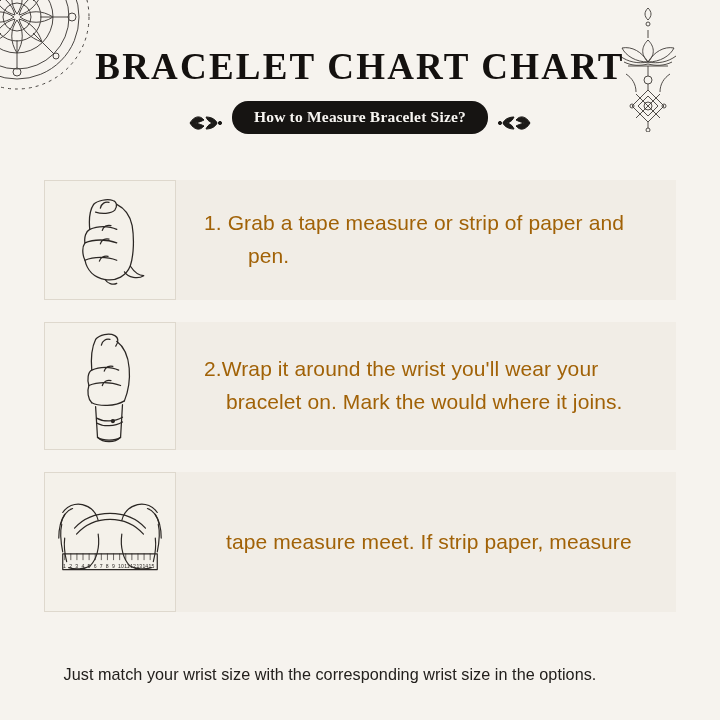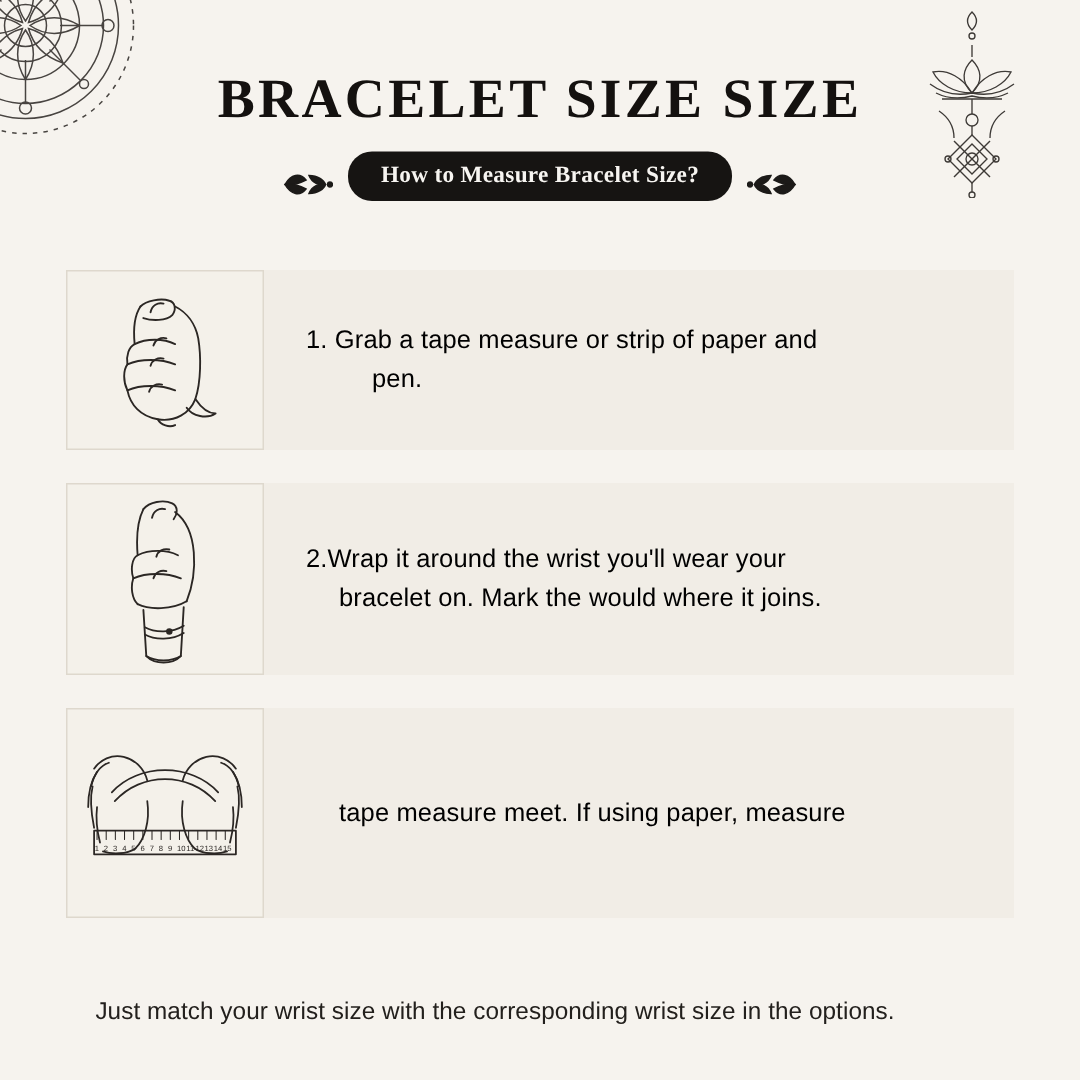--- a/index.html
+++ b/index.html
@@ -107,23 +107,23 @@
     align-items: center;
     justify-content: center;
     margin-left: 0px;
   }
   .step-2 .thumb, .step-3 .thumb { height: 128px; }
   .step-3 .thumb { height: 140px; }
 
   .step-text {
     flex: 1;
     padding: 0 24px 0 28px;
-    font-size: 17px;
+    font-size: 21px;
     line-height: 1.55;
-    color: #000000;
+    color: #a16207;
     letter-spacing: 0.1px;
   }
   .step-text .ind {
     display: block;
     padding-left: 22px;
     text-indent: -22px;
   }
 
   
   .footer {
@@ -214,21 +214,21 @@
       <circle cx="58" cy="102" r="2"></circle>
       <path d="M42 118 L42 124"></path>
       <circle cx="42" cy="126" r="2"></circle>
       <path d="M20 70 C26 74 30 80 30 88"></path>
       <path d="M64 70 C58 74 54 80 54 88"></path>
     </g>
   </svg>
 </div>
 
 <div class="header">
-  <h1 class="title">BRACELET SIZE SIZE</h1>
+  <h1 class="title">BRACELET CHART CHART</h1>
   <div class="subtitle-row">
     <span class="flourish">
       <svg viewBox="0 0 34 22" width="34" height="22" aria-hidden="true">
         <g stroke="#1c1a18" fill="#1c1a18" stroke-width="1">
           <path d="M2 11 C6 4 12 3 16 8 C12 10 6 12 2 11 Z"></path>
           <path d="M2 11 C6 18 12 19 16 14 C12 12 6 10 2 11 Z"></path>
           <path d="M18 5 C24 5 28 8 29 11 C25 12 20 10 18 5 Z"></path>
           <path d="M18 17 C24 17 28 14 29 11 C25 10 20 12 18 17 Z"></path>
           <circle cx="32" cy="11" r="1.6"></circle>
         </g>
@@ -357,19 +357,19 @@
               <text x="92.80000000000001" y="96" font-size="5.2" fill="#2b2724" stroke="none" font-family="&quot;Liberation Sans&quot;, sans-serif">13</text>
               <line x1="100.60000000000001" y1="82" x2="100.60000000000001" y2="88" stroke="#2b2724" stroke-width="0.7"></line>
               <text x="99.00000000000001" y="96" font-size="5.2" fill="#2b2724" stroke="none" font-family="&quot;Liberation Sans&quot;, sans-serif">14</text>
               <line x1="106.8" y1="82" x2="106.8" y2="88" stroke="#2b2724" stroke-width="0.7"></line>
               <text x="105.2" y="96" font-size="5.2" fill="#2b2724" stroke="none" font-family="&quot;Liberation Sans&quot;, sans-serif">15</text>
             </g>
         </g>
       </svg>
     </div>
     <div class="step-text">
-      <span class="ind" style="padding-left:22px;text-indent:0;">tape measure meet. If using paper, measure</span>
+      <span class="ind" style="padding-left:22px;text-indent:0;">tape measure meet. If strip paper, measure</span>
     </div>
   </div>
 
 </div>
 
 <div class="footer">Just match your wrist size with the corresponding wrist size in the options.</div>
 
 </body></html>

